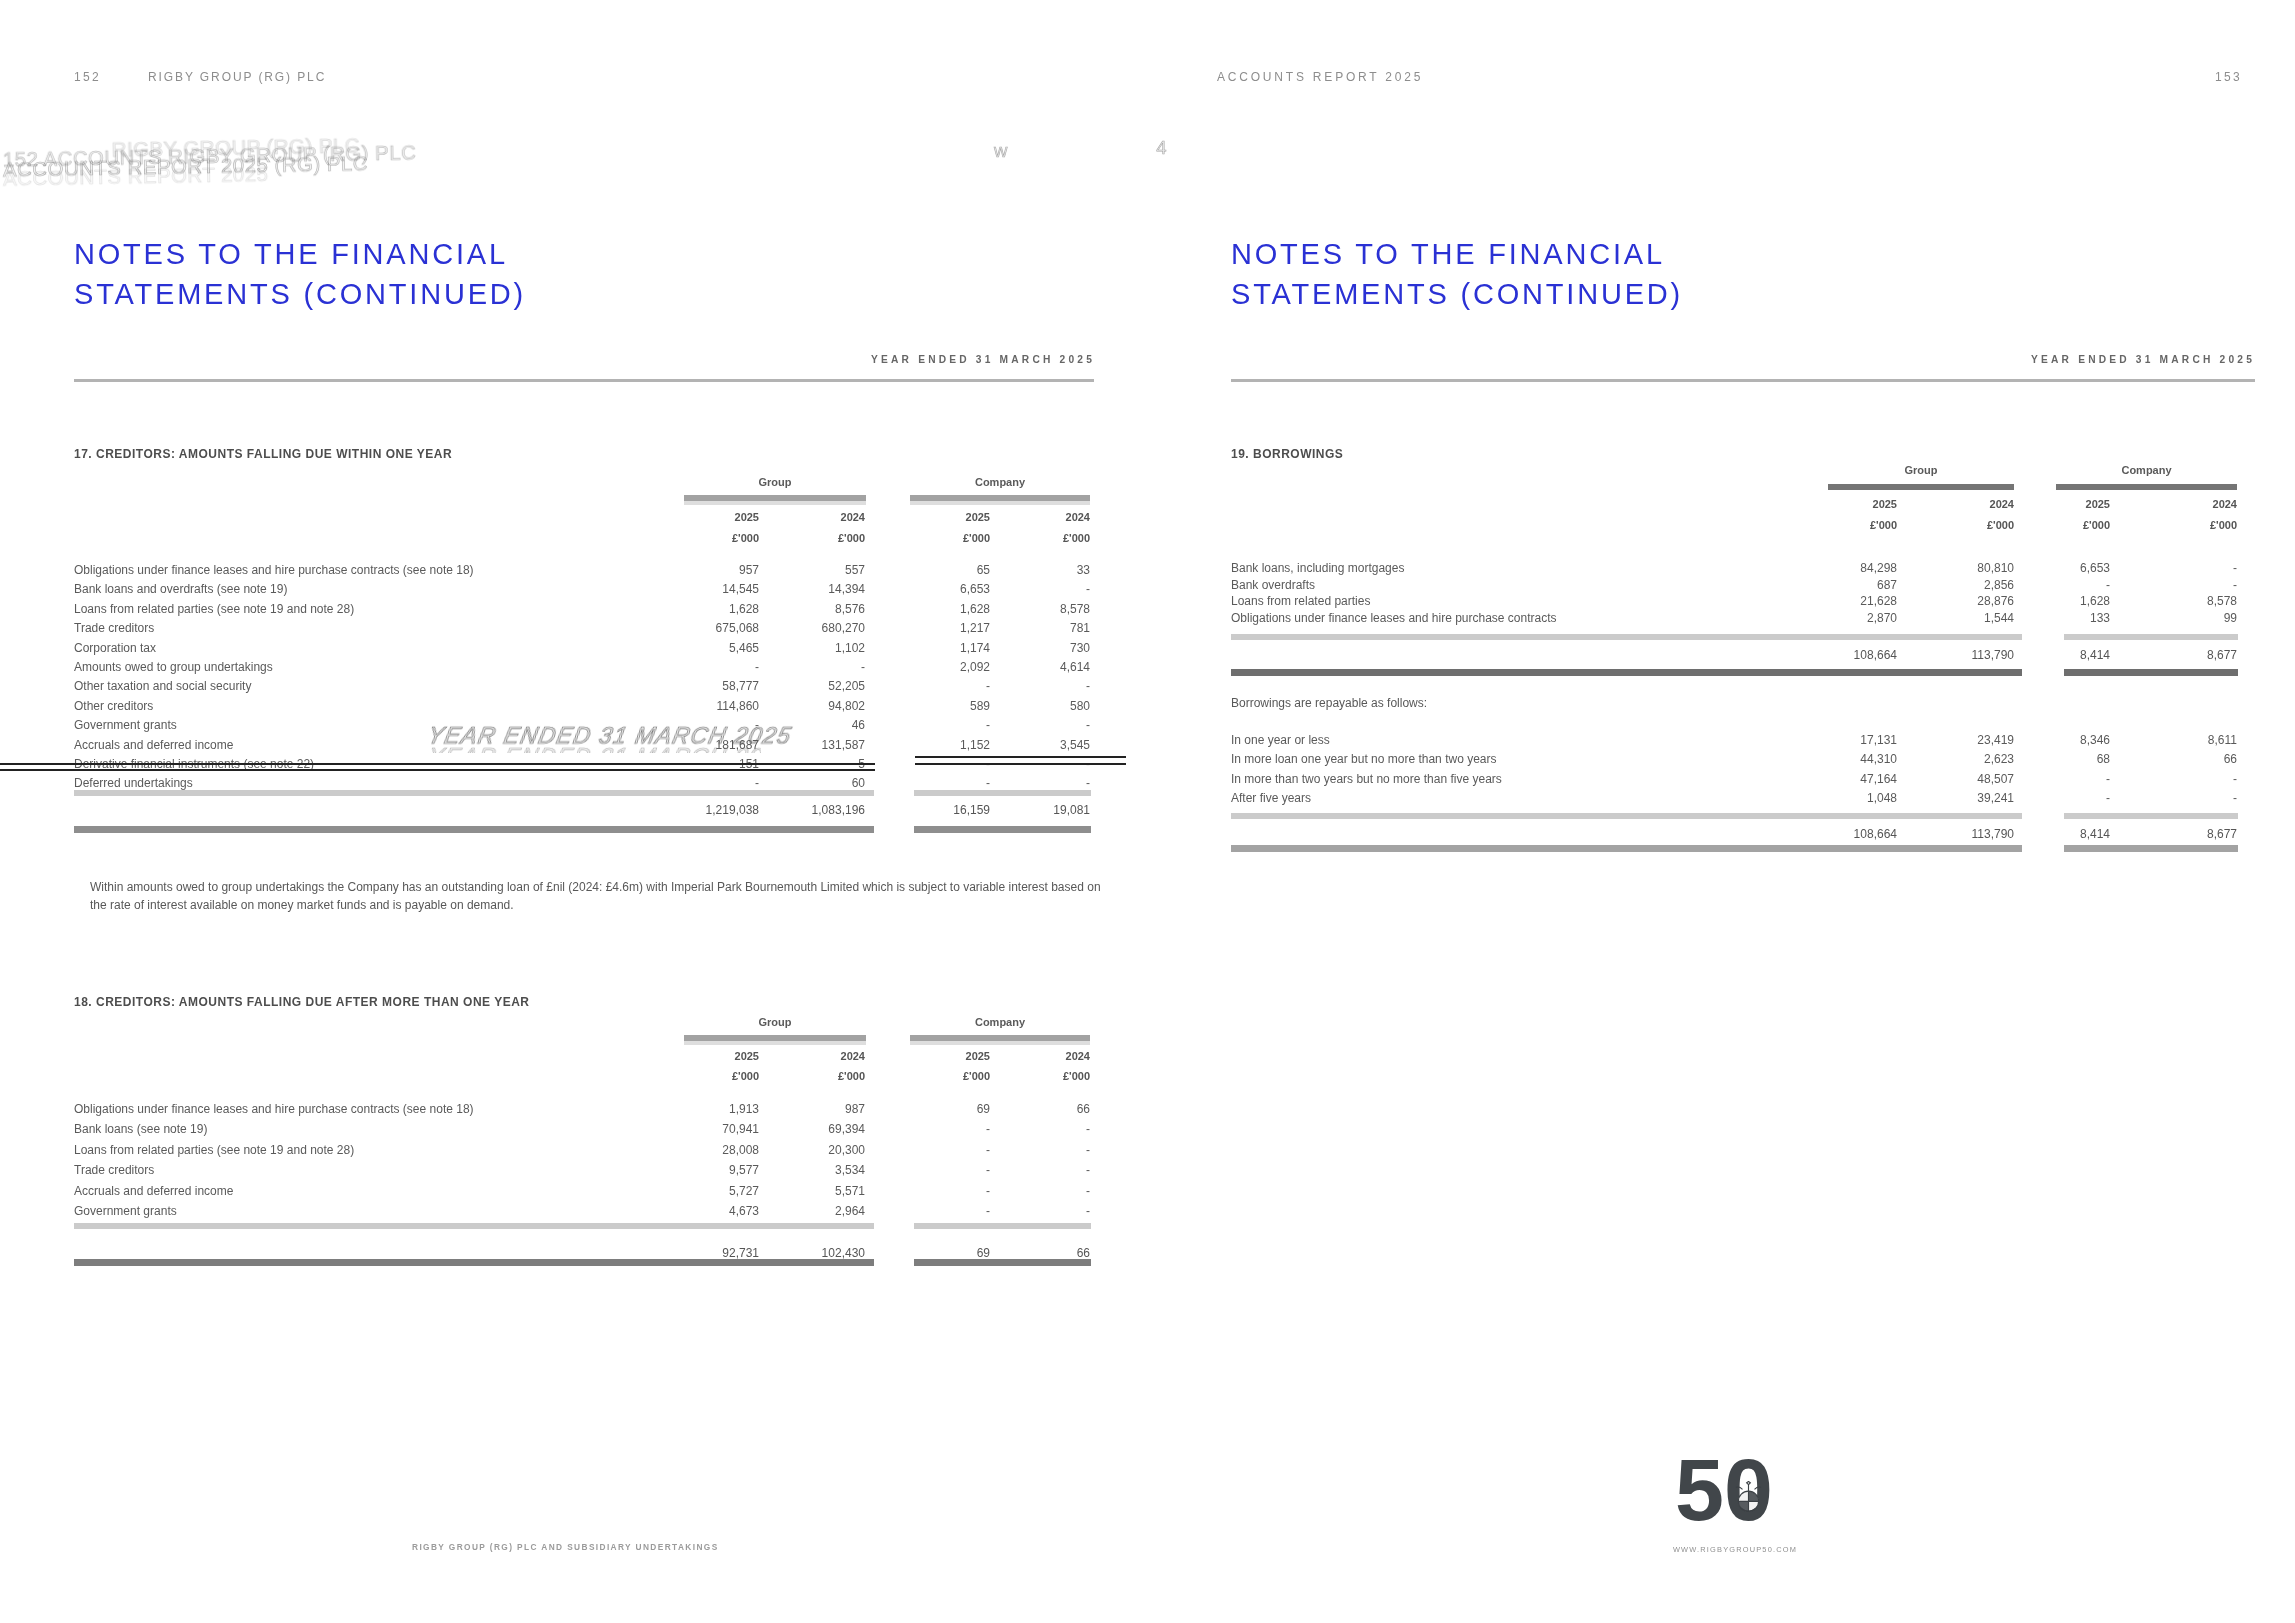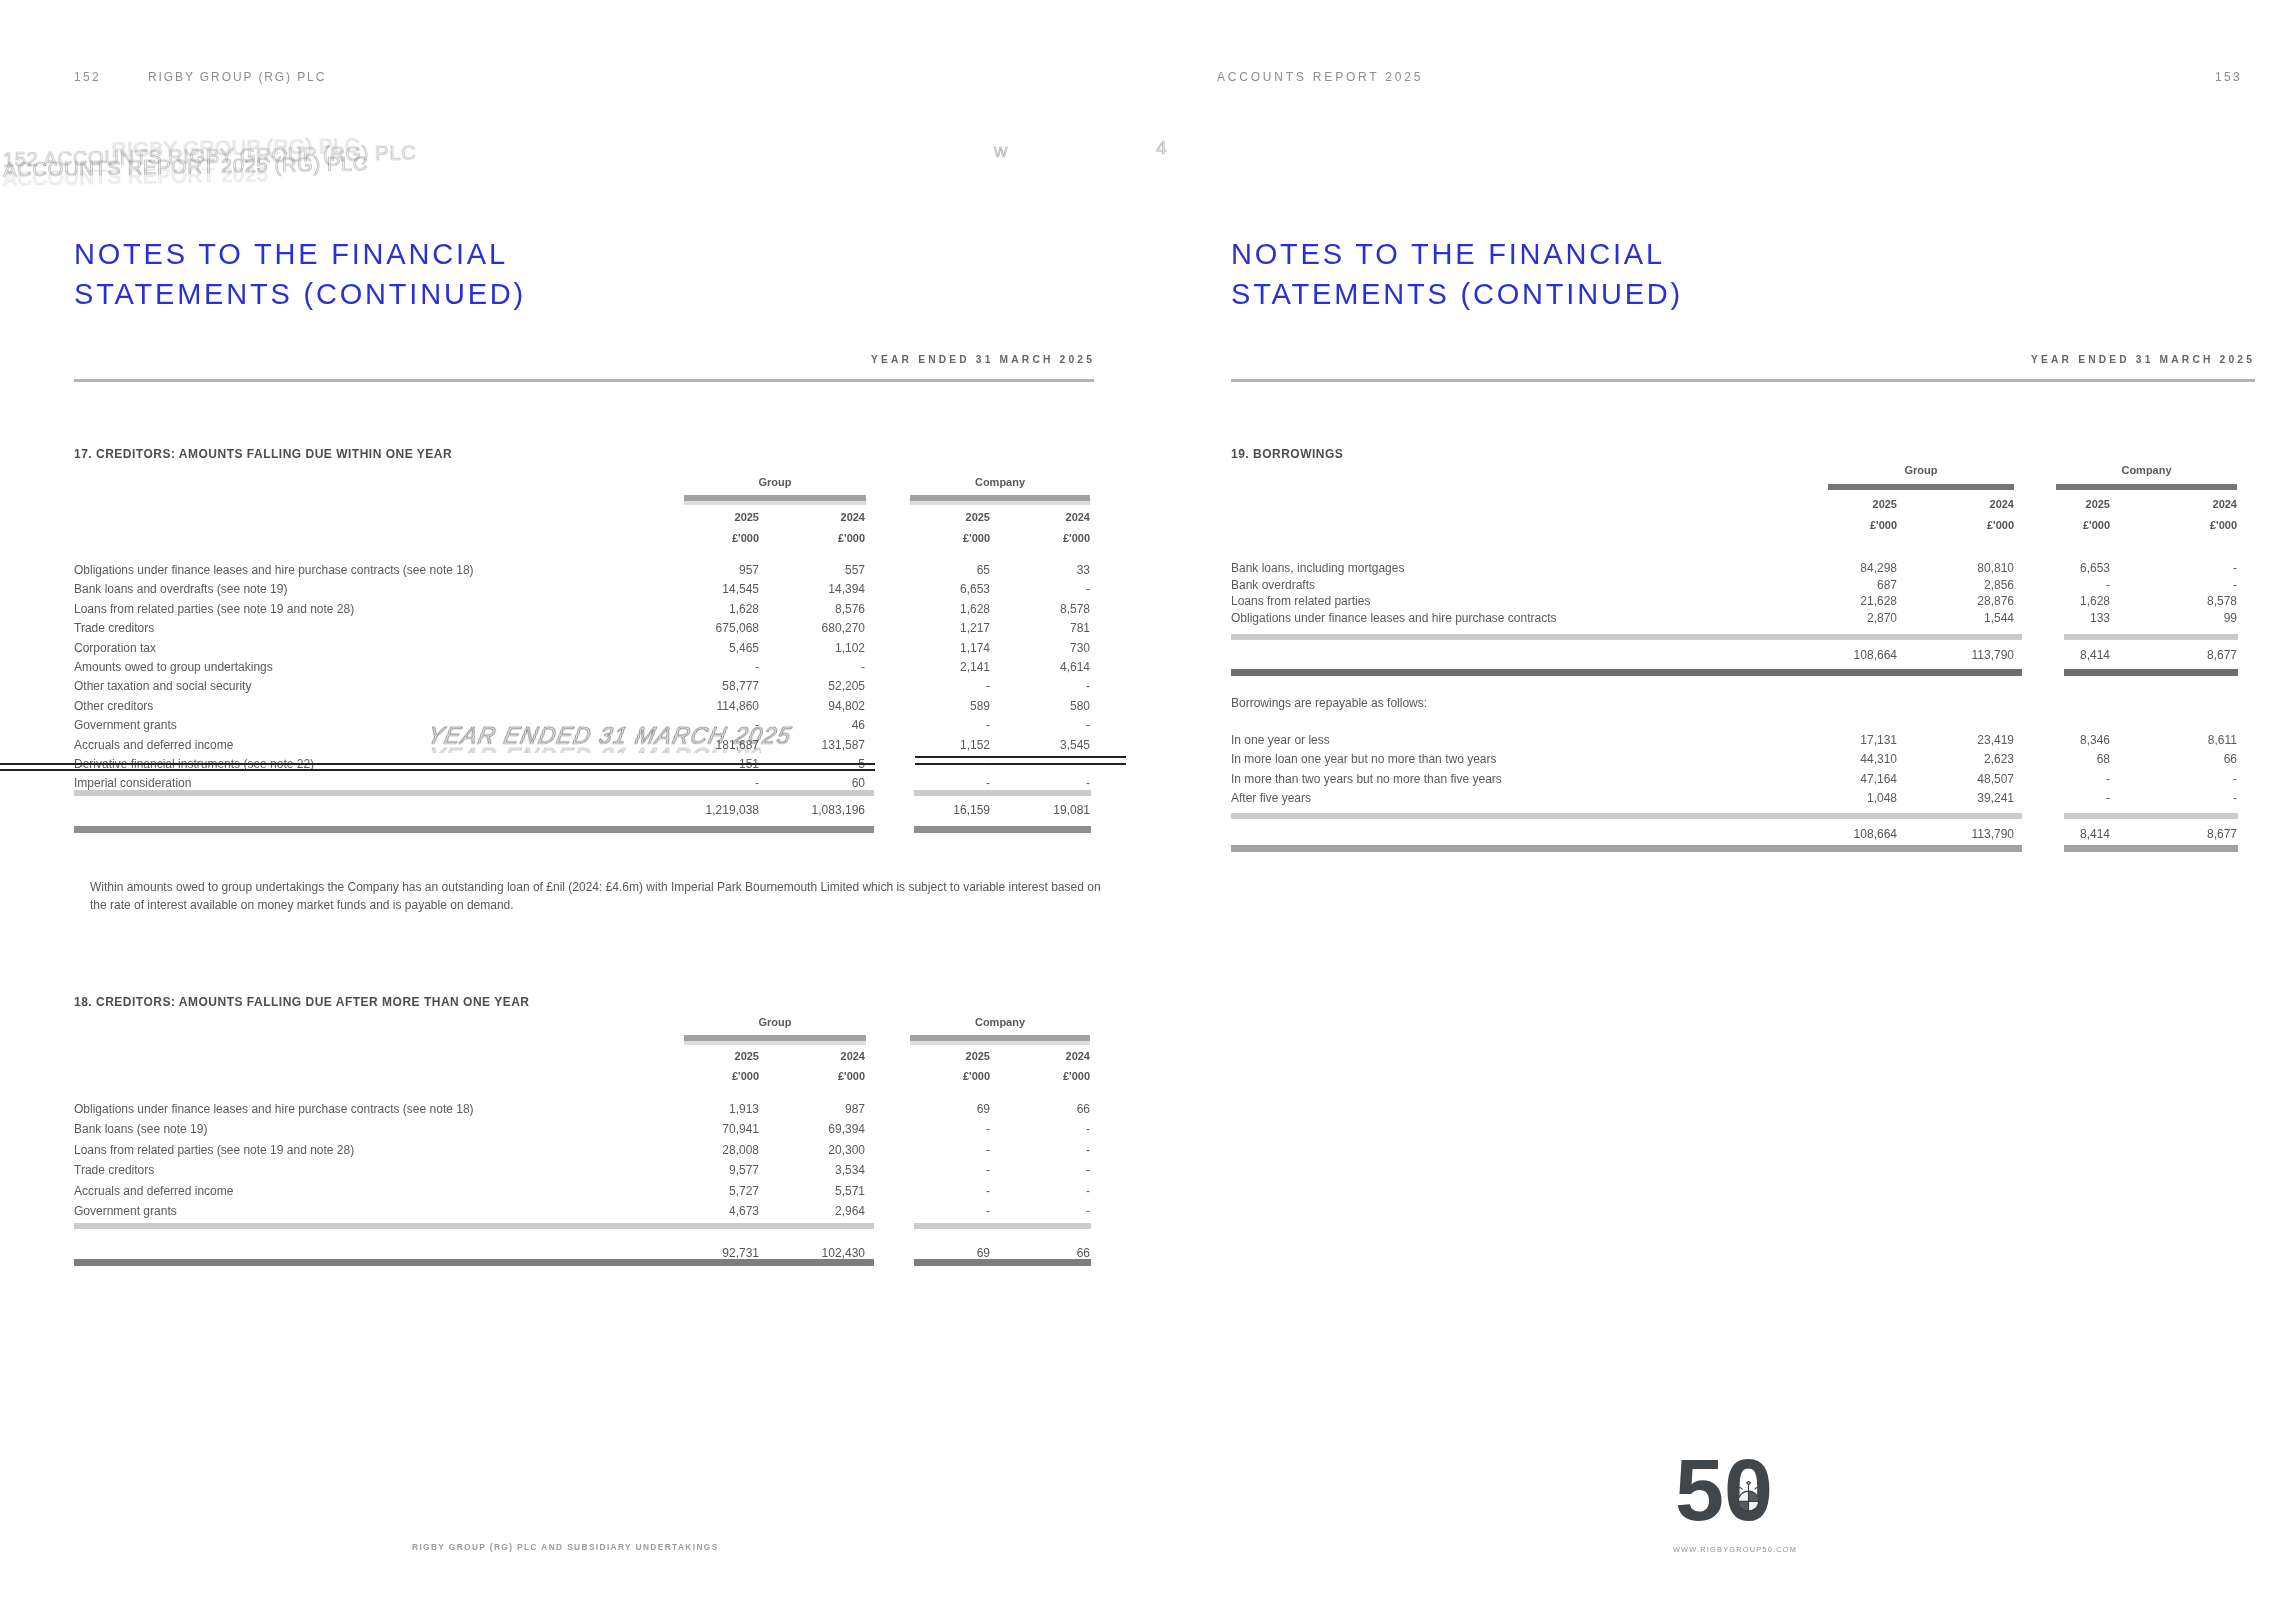--- a/index.html
+++ b/index.html
@@ -154,21 +154,21 @@
         <span class="lbl">Corporation tax</span>
         <span class="v v0">5,465</span>
         <span class="v v1">1,102</span>
         <span class="v v2">1,174</span>
         <span class="v v3">730</span>
       </div>
         <div class="trow">
         <span class="lbl">Amounts owed to group undertakings</span>
         <span class="v v0">-</span>
         <span class="v v1">-</span>
-        <span class="v v2">2,141</span>
+        <span class="v v2">2,092</span>
         <span class="v v3">4,614</span>
       </div>
         <div class="trow">
         <span class="lbl">Other taxation and social security</span>
         <span class="v v0">58,777</span>
         <span class="v v1">52,205</span>
         <span class="v v2">-</span>
         <span class="v v3">-</span>
       </div>
         <div class="trow">
@@ -193,21 +193,21 @@
         <span class="v v3">3,545</span>
       </div>
         <div class="trow">
         <span class="lbl">Derivative financial instruments (see note 22)</span>
         <span class="v v0">151</span>
         <span class="v v1">5</span>
         <span class="v v2">-</span>
         <span class="v v3">-</span>
       </div>
         <div class="trow">
-        <span class="lbl">Imperial consideration</span>
+        <span class="lbl">Deferred undertakings</span>
         <span class="v v0">-</span>
         <span class="v v1">60</span>
         <span class="v v2">-</span>
         <span class="v v3">-</span>
       </div>
       </div>
     <div class="rule ruleA" style="top:318px;"></div>
     <div class="rule ruleB" style="top:318px;"></div>
     <div class="hrow totals" style="top:331px;">
 

